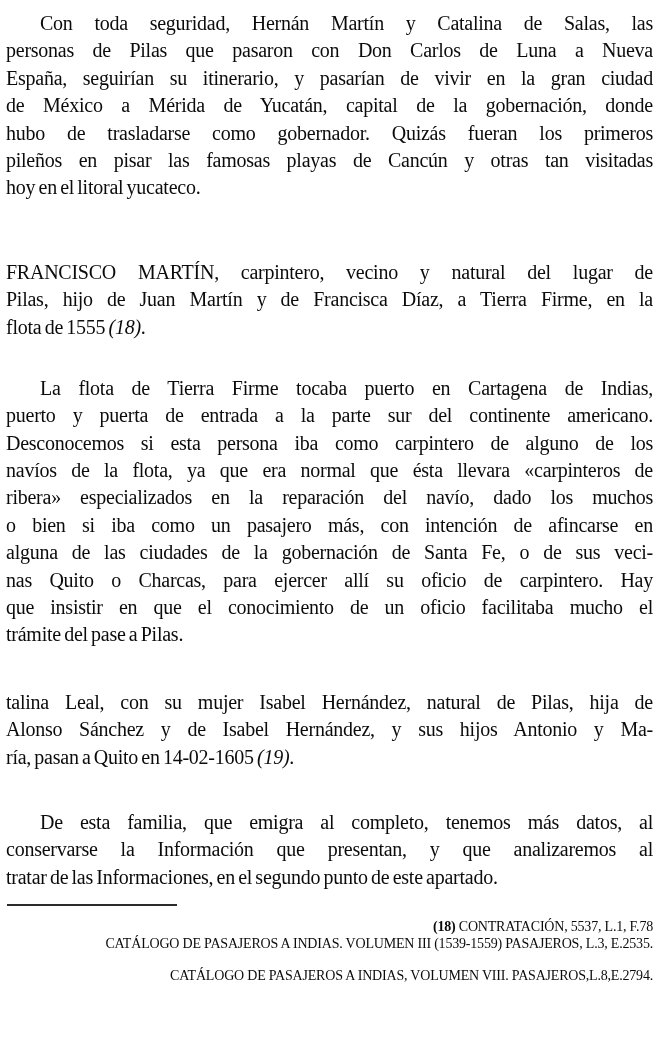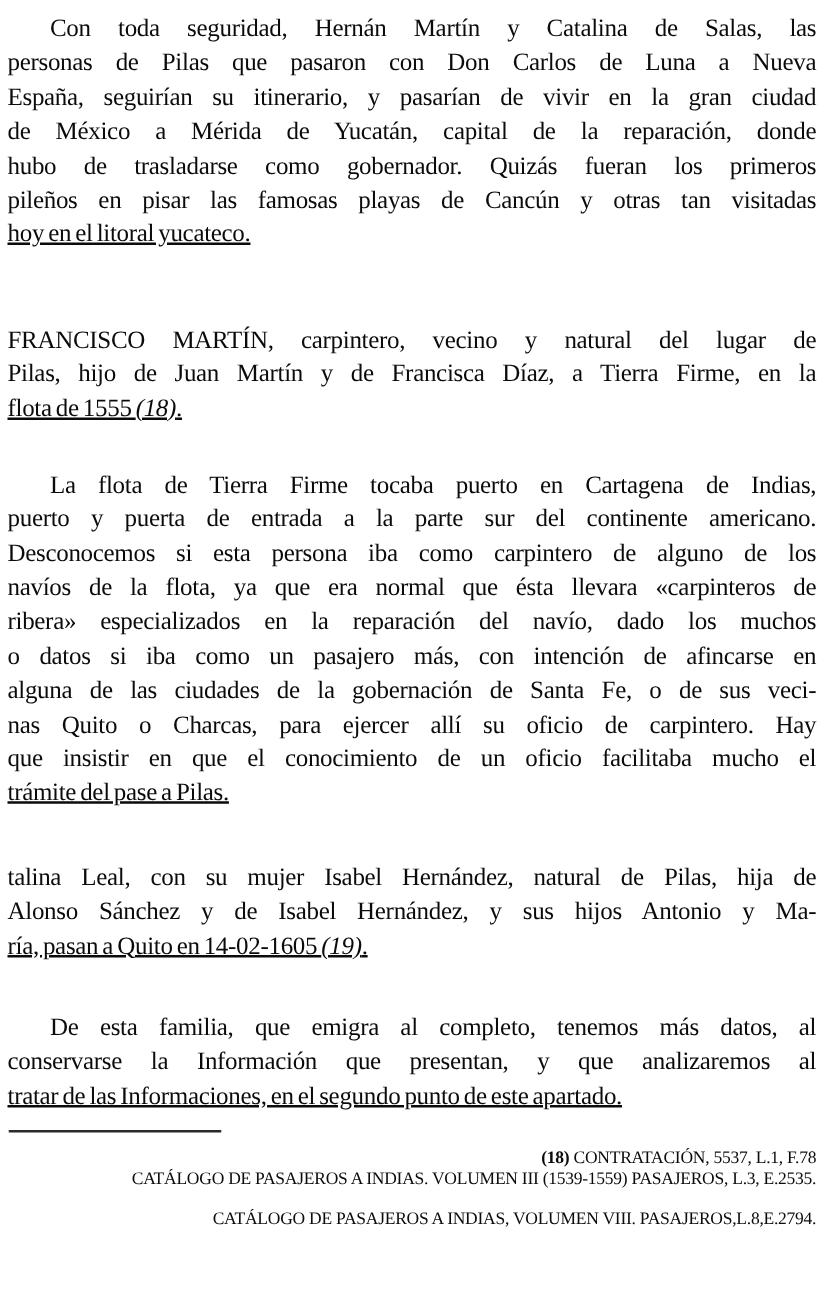--- a/index.html
+++ b/index.html
@@ -30,21 +30,20 @@
     height: 27.4px;
     letter-spacing: -0.25px;
     word-spacing: -1.5px;
     text-align: justify;
     text-align-last: justify;
     white-space: normal;
     overflow: visible;
   }
   .line.last {
     text-align-last: left;
-    text-decoration: underline;
   }
   .line.indent {
     text-indent: 34px;
   }
   .line i { font-style: italic; }
   
   .fn-sep {
     width: 170px;
     height: 0;
     border-top: 2px solid #2a2a2a;
@@ -64,37 +63,37 @@
 </style>
 </head>
 <body>
 
 <div class="page">
   <main>
       <div class="paragraph">
         <div class="line indent">Con toda seguridad, Hernán Martín y Catalina de Salas, las</div>
         <div class="line">personas de Pilas que pasaron con Don Carlos de Luna a Nueva</div>
         <div class="line">España, seguirían su itinerario, y pasarían de vivir en la gran ciudad</div>
-        <div class="line">de México a Mérida de Yucatán, capital de la reparación, donde</div>
+        <div class="line">de México a Mérida de Yucatán, capital de la gobernación, donde</div>
         <div class="line">hubo de trasladarse como gobernador. Quizás fueran los primeros</div>
         <div class="line">pileños en pisar las famosas playas de Cancún y otras tan visitadas</div>
         <div class="line last">hoy en el litoral yucateco.</div>
       </div>
       <div class="paragraph" style="margin-top: 57px;">
         <div class="line">FRANCISCO MARTÍN, carpintero, vecino y natural del lugar de</div>
         <div class="line">Pilas, hijo de Juan Martín y de Francisca Díaz, a Tierra Firme, en la</div>
         <div class="line last">flota de 1555 <i>(18)</i>.</div>
       </div>
       <div class="paragraph" style="margin-top: 34px;">
         <div class="line indent">La flota de Tierra Firme tocaba puerto en Cartagena de Indias,</div>
         <div class="line">puerto y puerta de entrada a la parte sur del continente americano.</div>
         <div class="line">Desconocemos si esta persona iba como carpintero de alguno de los</div>
         <div class="line">navíos de la flota, ya que era normal que ésta llevara «carpinteros de</div>
         <div class="line">ribera» especializados en la reparación del navío, dado los muchos</div>
-        <div class="line">o datos si iba como un pasajero más, con intención de afincarse en</div>
+        <div class="line">o bien si iba como un pasajero más, con intención de afincarse en</div>
         <div class="line">alguna de las ciudades de la gobernación de Santa Fe, o de sus veci-</div>
         <div class="line">nas Quito o Charcas, para ejercer allí su oficio de carpintero. Hay</div>
         <div class="line">que insistir en que el conocimiento de un oficio facilitaba mucho el</div>
         <div class="line last">trámite del pase a Pilas.</div>
       </div>
       <div class="paragraph" style="margin-top: 40px;">
         <div class="line">talina Leal, con su mujer Isabel Hernández, natural de Pilas, hija de</div>
         <div class="line">Alonso Sánchez y de Isabel Hernández, y sus hijos Antonio y Ma-</div>
         <div class="line last">ría, pasan a Quito en 14-02-1605 <i>(19)</i>.</div>
       </div>

